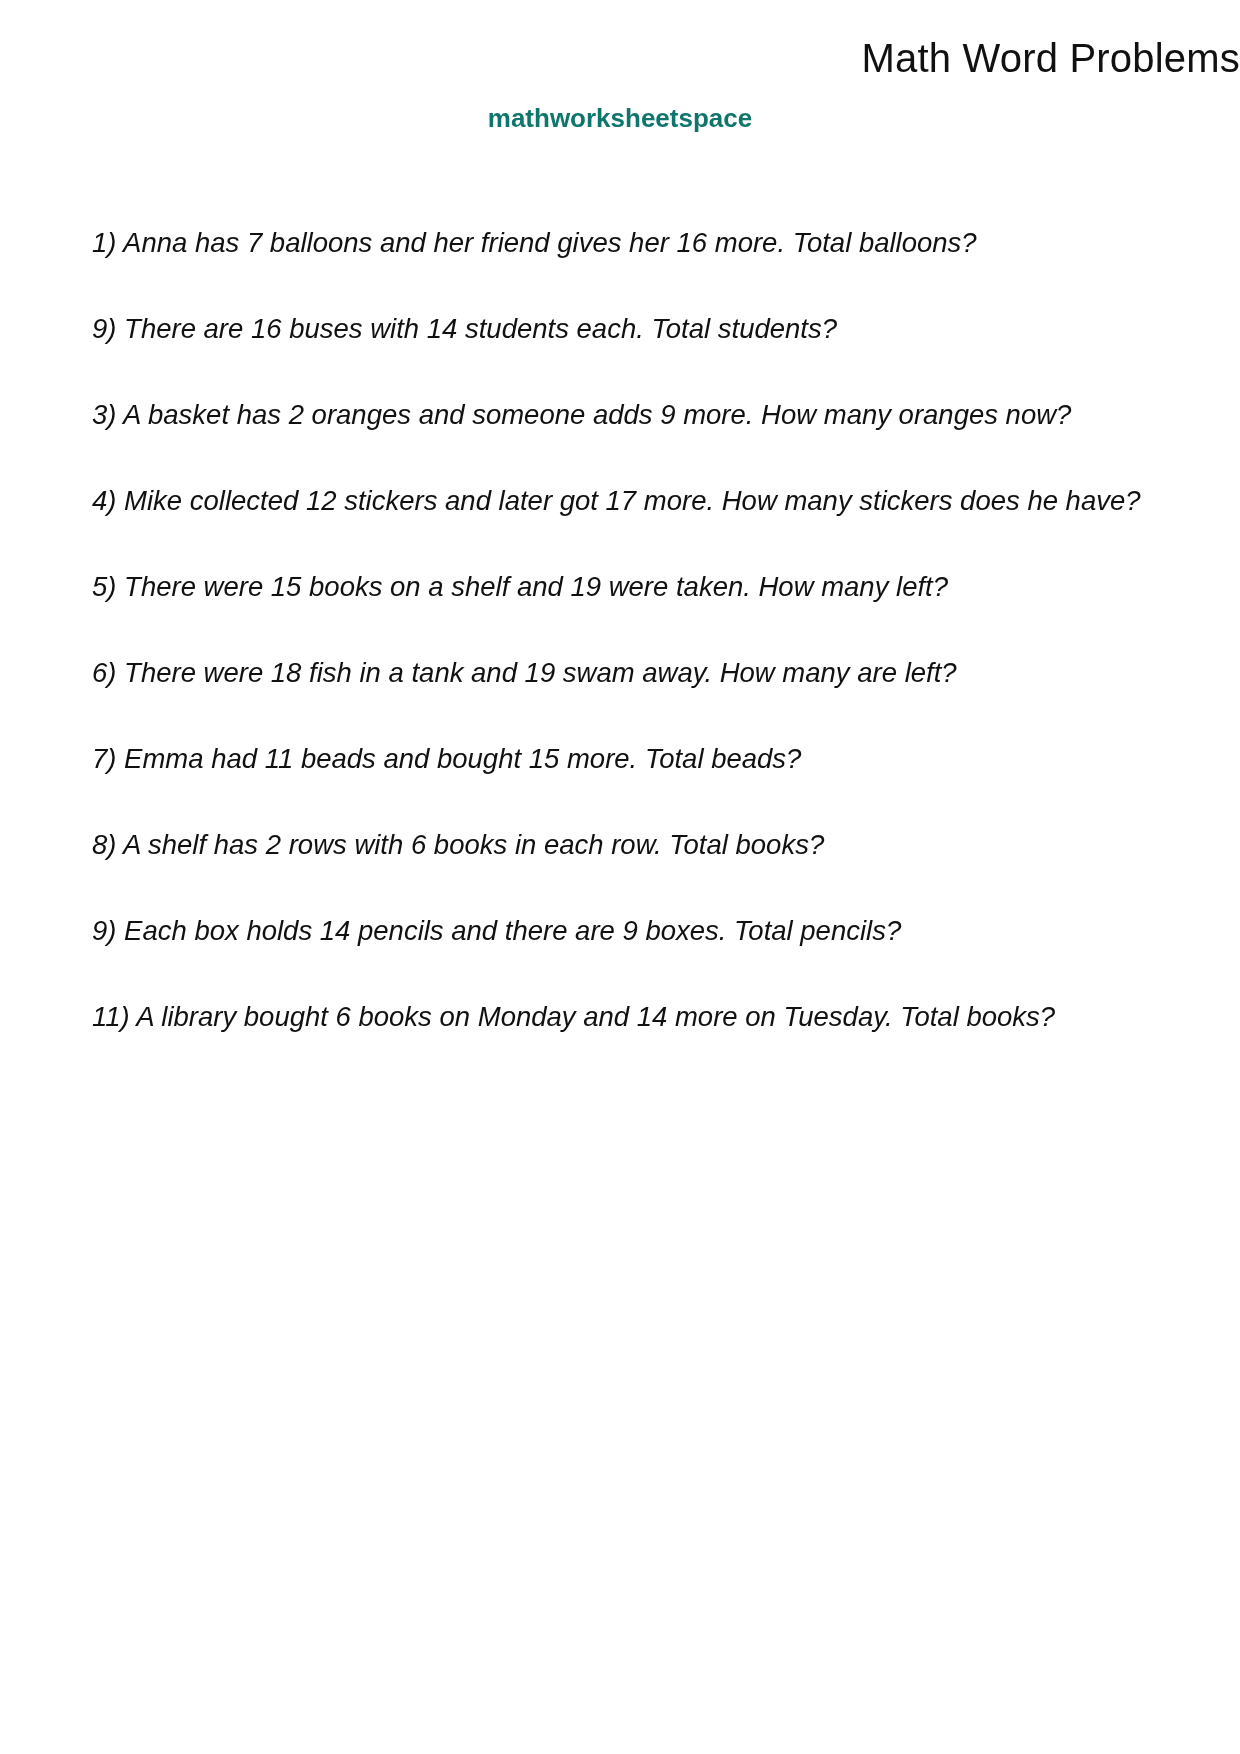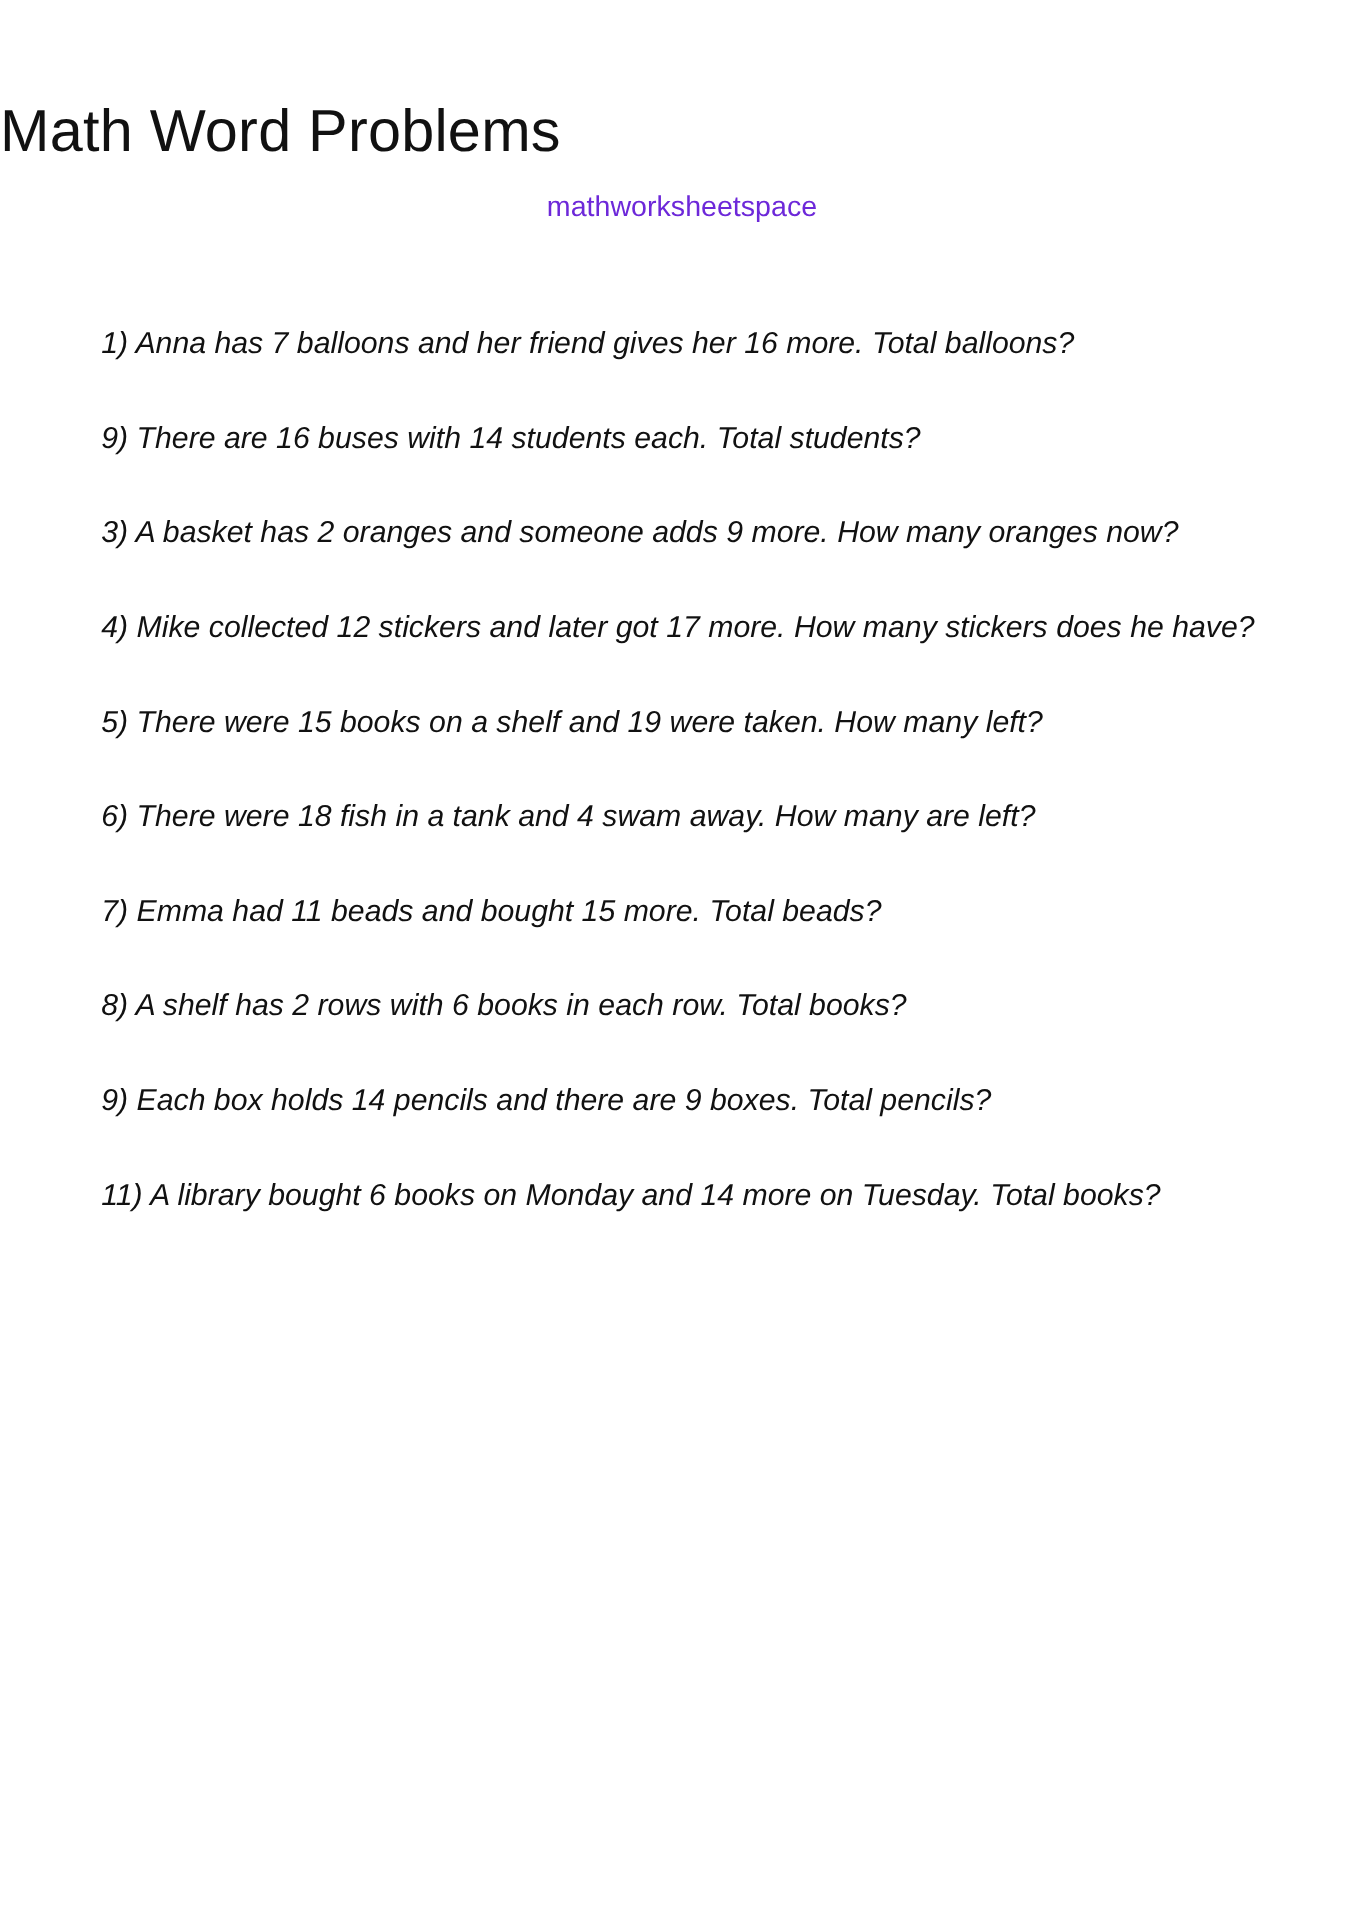--- a/index.html
+++ b/index.html
@@ -15,33 +15,33 @@
     overflow: hidden;
     position: relative;
   }
   .page {
     width: 1240px;
     height: 1754px;
     box-sizing: border-box;
     position: relative;
   }
   .title {
-    text-align: left;
-    font-size: 54px;
+    text-align: right;
+    font-size: 40px;
     font-weight: 400;
     color: #111111;
     margin: 0;
-    padding-top: 88px;
+    padding-top: 36px;
     letter-spacing: 0.2px;
   }
   .subtitle {
     text-align: center;
     font-size: 26px;
-    font-weight: 400;
-    color: #6d28d9;
+    font-weight: 700;
+    color: #0f766e;
     margin: 0;
     padding-top: 22px;
   }
   .problems {
     margin-top: 92px;
     padding-left: 92px;
     padding-right: 0;
     font-style: italic;
   }
   .problem {
@@ -59,20 +59,20 @@
 
   <h1 class="title">Math Word Problems</h1>
   <div class="subtitle">mathworksheetspace</div>
 
   <div class="problems">
     <div class="problem">1) Anna has 7 balloons and her friend gives her 16 more. Total balloons?</div>
     <div class="problem">9) There are 16 buses with 14 students each. Total students?</div>
     <div class="problem">3) A basket has 2 oranges and someone adds 9 more. How many oranges now?</div>
     <div class="problem">4) Mike collected 12 stickers and later got 17 more. How many stickers does he have?</div>
     <div class="problem">5) There were 15 books on a shelf and 19 were taken. How many left?</div>
-    <div class="problem">6) There were 18 fish in a tank and 4 swam away. How many are left?</div>
+    <div class="problem">6) There were 18 fish in a tank and 19 swam away. How many are left?</div>
     <div class="problem">7) Emma had 11 beads and bought 15 more. Total beads?</div>
     <div class="problem">8) A shelf has 2 rows with 6 books in each row. Total books?</div>
     <div class="problem">9) Each box holds 14 pencils and there are 9 boxes. Total pencils?</div>
     <div class="problem">11) A library bought 6 books on Monday and 14 more on Tuesday. Total books?</div>
   </div>
 
 </div>
 
 </body></html>

